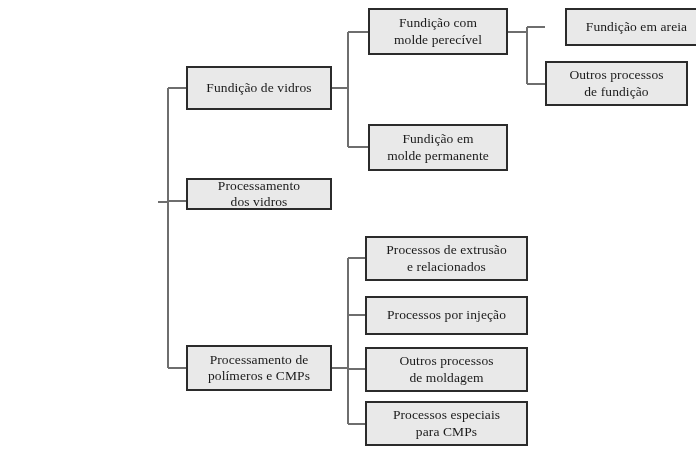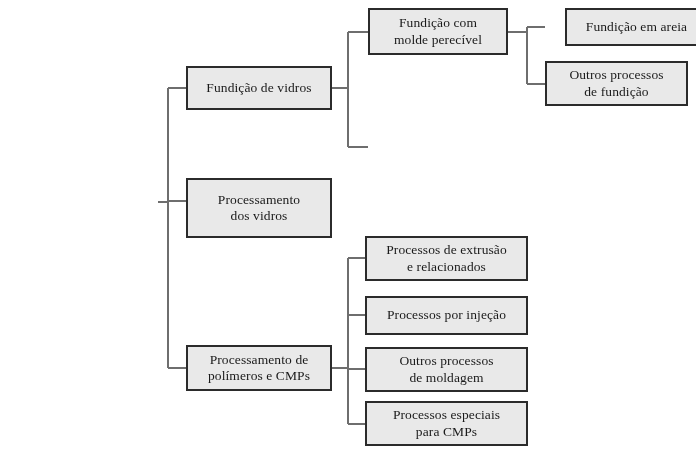--- a/index.html
+++ b/index.html
@@ -79,35 +79,39 @@
       <path d="M348,369 L365,369"></path>
       <path d="M348,424 L365,424"></path>
     </g>
   </svg>
 
 
   <div class="node" style="left:186px; top:66px; width:146px; height:44px;">
     <span class="node-label">Fundição de vidros</span>
   </div>
 
-  <div class="node" style="left:186px; top:178px; width:146px; height:60px;">
+  <div class="node" style="left:186px; top:178px; width:146px; height:32px;">
     <span class="node-label">Processamento
 dos vidros</span>
   </div>
 
   <div class="node" style="left:186px; top:345px; width:146px; height:46px;">
     <span class="node-label">Processamento de
 polímeros e CMPs</span>
   </div>
 
   <div class="node" style="left:368px; top:8px; width:140px; height:47px;">
     <span class="node-label">Fundição com
 molde perecível</span>
   </div>
 
+  <div class="node" style="left:368px; top:124px; width:140px; height:47px;">
+    <span class="node-label">Fundição em
+molde permanente</span>
+  </div>
 
   <div class="node" style="left:545px; top:8px; width:143px; height:38px;margin-left:20px;">
     <span class="node-label">Fundição em areia</span>
   </div>
 
   <div class="node" style="left:545px; top:61px; width:143px; height:45px;">
     <span class="node-label">Outros processos
 de fundição</span>
   </div>
 

